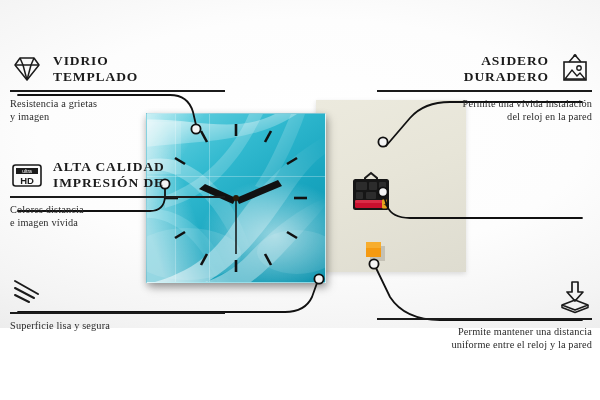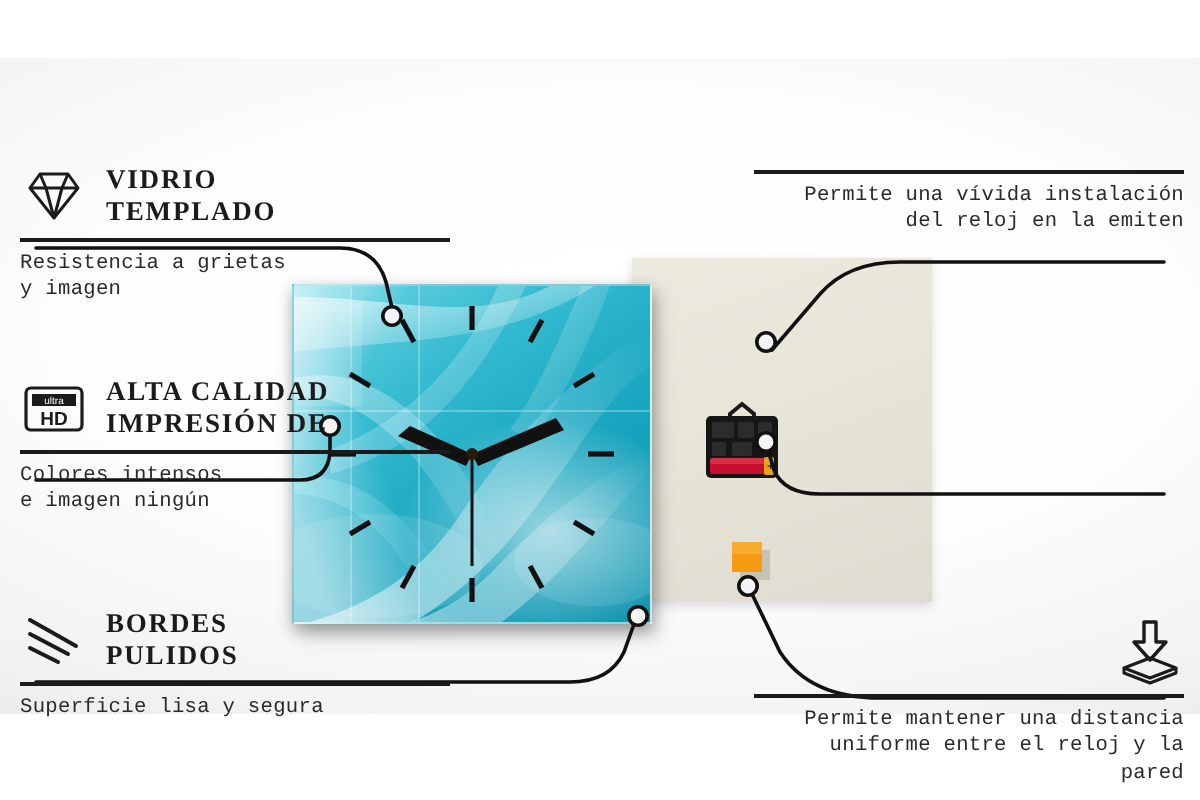--- a/index.html
+++ b/index.html
@@ -5,37 +5,36 @@
   html,body{margin:0;padding:0;}
   body{
     width:600px;height:400px;overflow:hidden;
     font-family:"Liberation Serif",serif;
     background:#ffffff;
   }
   #stage{
     position:relative;width:600px;height:328px;
     background:
       radial-gradient(ellipse 120% 95% at 52% 42%, #ffffff 0%, #fdfdfd 38%, #f4f4f4 62%, #e9e9e9 82%, #e2e2e2 100%);
-    margin-top: 29px;
   }
   
   .feat{position:absolute;width:215px;}
   .feat.left{left:10px;text-align:left;}
   .feat.right{right:8px;text-align:right;}
   .fhead{display:flex;align-items:center;gap:9px;}
   .feat.right .fhead{flex-direction:row-reverse;}
   .ficon{flex:0 0 auto;width:34px;height:34px;display:block;}
   .ftitle{
     font-family:"Liberation Serif",serif;
     font-weight:700;font-size:13.5px;line-height:1.18;
     letter-spacing:.9px;color:#1b1b1b;text-transform:uppercase;
   }
   .rule{height:1.6px;background:#1b1b1b;margin:4px 0 5px 0;width:100%;}
   .fdesc{
-    font-family:Liberation Mono, monospace;
+    font-family:Liberation Serif, serif;
     font-size:10.3px;line-height:1.32;color:#2a2a2a;letter-spacing:.15px;
   }
   
   #lines{position:absolute;left:0;top:0;width:600px;height:400px;pointer-events:none;}
   
   #backboard{
     position:absolute;left:316px;top:100px;width:150px;height:172px;
     background:linear-gradient(160deg,#eceade 0%,#e7e5d8 45%,#dedcd0 100%);
     box-shadow:0 2px 5px rgba(0,0,0,.13);
   }
@@ -199,50 +198,59 @@
         <text x="17" y="15" text-anchor="middle" font-family="Liberation Sans, sans-serif" font-size="5" fill="#fff">ultra</text>
         <text x="17" y="25.5" text-anchor="middle" font-family="Liberation Sans, sans-serif" font-size="9.5" font-weight="bold" fill="#1b1b1b">HD</text>
       </svg>
       <div class="ftitle">
         <div>ALTA CALIDAD</div>
         <div>IMPRESIÓN DE</div>
       </div>
     </div>
     <div class="rule"></div>
     <div class="fdesc">
-      <div>Colores intensos</div>
-      <div>e imagen ningún</div>
+      <div>Colores distancia</div>
+      <div>e imagen vívida</div>
     </div>
   </div>
 
   <div class="feat left" style="top:274px;">
     <div class="fhead">
       <svg class="ficon" viewBox="0 0 34 34">
         <g stroke="#1b1b1b" stroke-width="2" stroke-linecap="round">
           <line x1="5" y1="7" x2="28" y2="20"></line>
           <line x1="5" y1="14" x2="24" y2="24"></line>
           <line x1="5" y1="21" x2="19" y2="28"></line>
         </g>
       </svg>
+    </div>
+    <div class="rule"></div>
+    <div class="fdesc">
+      <div>Superficie lisa y segura</div>
+    </div>
+  </div>
+
+  <div class="feat right" style="top:52px;">
+    <div class="fhead">
+      <svg class="ficon" viewBox="0 0 34 34">
+        <path d="M17,3 L11,10 M17,3 L23,10" fill="none" stroke="#1b1b1b" stroke-width="1.5"></path>
+        <circle cx="17" cy="3.5" r="1.6" fill="#1b1b1b"></circle>
+        <rect x="6" y="10" width="22" height="18" fill="none" stroke="#1b1b1b" stroke-width="1.6"></rect>
+        <circle cx="21" cy="16" r="2.2" fill="none" stroke="#1b1b1b" stroke-width="1.4"></circle>
+        <path d="M7,27 L14,18 L19,24 L22,21 L27,27 Z" fill="none" stroke="#1b1b1b" stroke-width="1.4"></path>
+      </svg>
       <div class="ftitle">
-        <div>BORDES</div>
-        <div>PULIDOS</div>
+        <div>ASIDERO</div>
+        <div>DURADERO</div>
       </div>
     </div>
     <div class="rule"></div>
     <div class="fdesc">
-      <div>Superficie lisa y segura</div>
-    </div>
-  </div>
-
-  <div class="feat right" style="top:52px;">
-    <div class="rule"></div>
-    <div class="fdesc">
       <div>Permite una vívida instalación</div>
-      <div>del reloj en la emiten</div>
+      <div>del reloj en la pared</div>
     </div>
   </div>
 
 
   <div class="feat right" style="top:280px;">
     <div class="fhead">
       <svg class="ficon" viewBox="0 0 34 34">
         <path d="M14,2 L20,2 L20,12 L25,12 L17,21 L9,12 L14,12 Z" fill="none" stroke="#1b1b1b" stroke-width="1.7" stroke-linejoin="round"></path>
         <path d="M17,20 L30,25 L17,30 L4,25 Z" fill="none" stroke="#1b1b1b" stroke-width="1.6" stroke-linejoin="round"></path>
         <path d="M4,25 L4,27.5 L17,32.5 L30,27.5 L30,25" fill="none" stroke="#1b1b1b" stroke-width="1.5" stroke-linejoin="round"></path>

